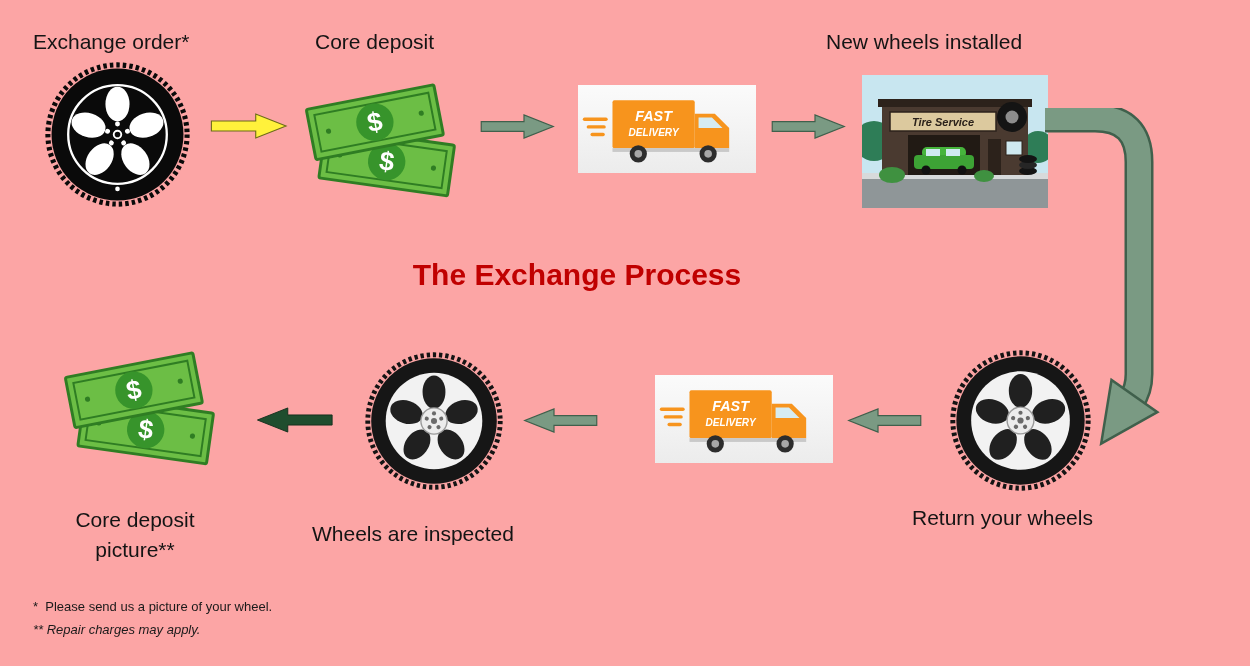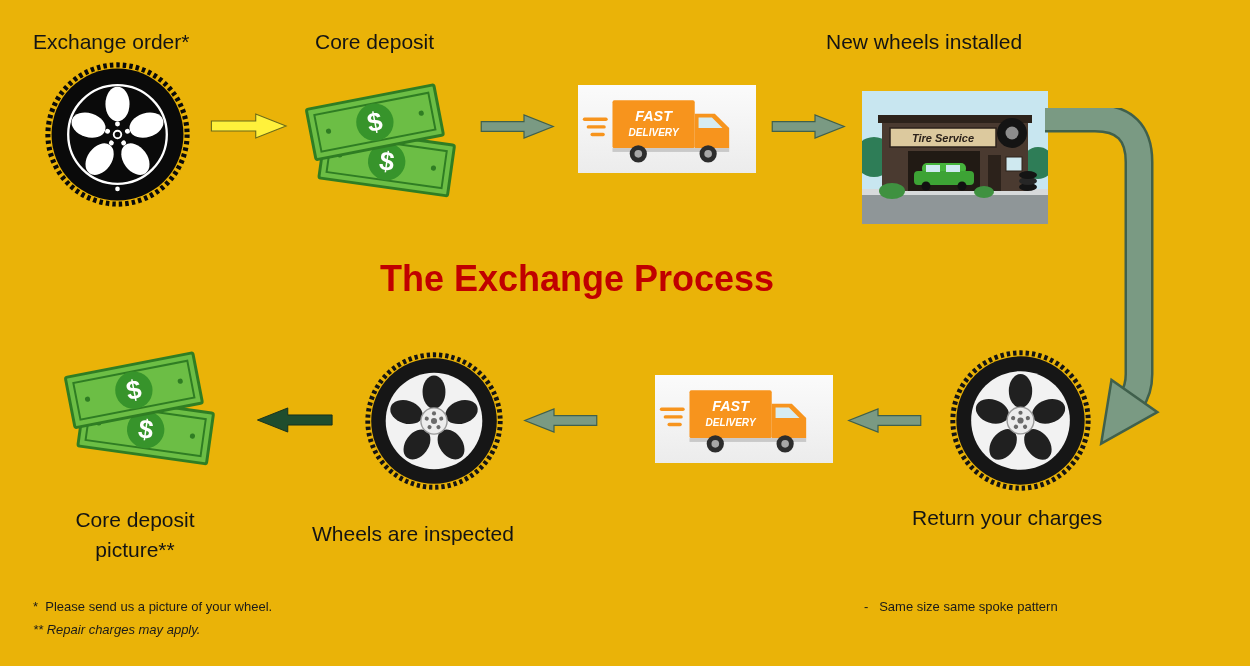--- a/index.html
+++ b/index.html
@@ -1,33 +1,33 @@
 <!DOCTYPE html>
 <html><head>
 <meta charset="utf-8">
 <style>
   html, body { margin: 0; padding: 0; background: #ffffff; }
   #canvas {
     position: relative;
     width: 1250px;
     height: 666px;
-    background: #eab308;
+    background: #fca5a5;
     font-family: "Liberation Sans", sans-serif;
     color: #111111;
     overflow: hidden;
   }
   .abs { position: absolute; }
   .step-label {
     font-size: 21px;
     font-weight: 400;
     color: #141414;
     white-space: nowrap;
   }
   .title {
-    font-size: 36px;
+    font-size: 30px;
     font-weight: 700;
     color: #C00000;
     white-space: nowrap;
   }
   .refund-label {
     width: 200px;
     text-align: center;
     font-size: 21px;
     line-height: 1.45;
     color: #141414;
@@ -128,21 +128,21 @@
         <circle cx="133" cy="72" r="4" fill="#a8a8a8"></circle>
     </svg>
   </div>
 
   <div class="abs" style="left:766px; top:113px; width:86px; height:27px;">
     <svg viewBox="0 0 100 36">
       <path d="M1,11.5 H58 V2.5 L97,18 L58,33.5 V24.5 H1 Z" fill="#7a9a83" stroke="#40604c" stroke-width="1.6"></path>
     </svg>
   </div>
 
-  <div class="abs" style="left:862px; top:75px; width:186px; height:133px;margin-top:16px;">
+  <div class="abs" style="left:862px; top:75px; width:186px; height:133px;">
     <svg viewBox="0 0 186 133">
       <rect width="186" height="133" fill="#c8e6f0"></rect>
       <circle cx="12" cy="66" r="20" fill="#2e7d57"></circle>
       <circle cx="176" cy="72" r="16" fill="#2e7d57"></circle>
       <rect y="98" width="186" height="35" fill="#8f9698"></rect>
       <rect y="98" width="186" height="6" fill="#d7dadb"></rect>
       <rect x="20" y="30" width="146" height="70" fill="#4a3a30"></rect>
       <rect x="16" y="24" width="154" height="8" fill="#2c221b"></rect>
       <rect x="28" y="37" width="106" height="19" fill="#dcc99e" stroke="#2c221b" stroke-width="1.5"></rect>
       <text x="81" y="51" text-anchor="middle" font-size="11" font-style="italic" font-weight="bold" fill="#2c221b">Tire Service</text>
@@ -282,19 +282,18 @@
       </g>
       <circle cx="50" cy="50" r="2.2" fill="#6a6a6a"></circle>
     </svg>
   </div>
 
   <div class="abs refund-label" style="left:35px; top:505px;">
     <div>Core deposit</div>
     <div>picture**</div>
   </div>
   <div class="abs step-label" style="left:312px; top:506px;margin-top:16px;">Wheels are inspected</div>
-  <div class="abs step-label" style="left:912px; top:506px;">Return your charges</div>
+  <div class="abs step-label" style="left:912px; top:506px;">Return your wheels</div>
 
   <div class="abs footnote" style="left:33px; top:596px;">*  Please send us a picture of your wheel.</div>
   <div class="abs footnote" style="left:33px; top:619px;font-style:italic;">** Repair charges may apply.</div>
-  <div class="abs footnote" style="left:864px; top:596px;">-   Same size same spoke pattern</div>
 
 </div>
 
 </body></html>

